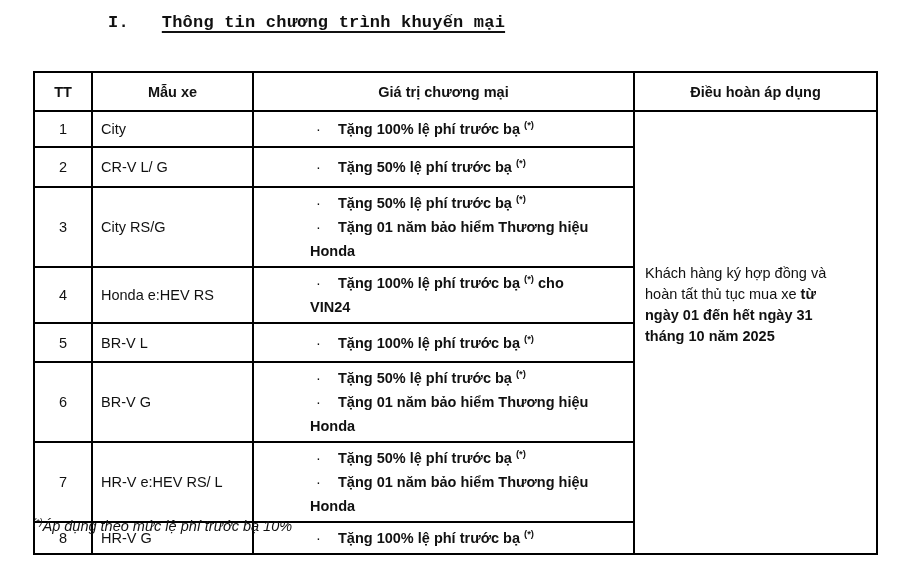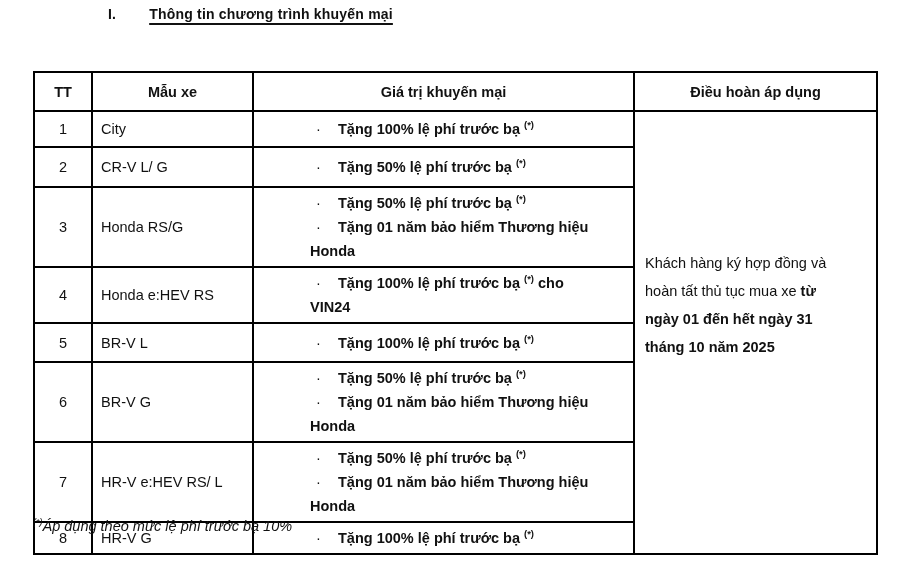--- a/index.html
+++ b/index.html
@@ -3,22 +3,22 @@
 <meta charset="utf-8">
 <style>
   * { margin:0; padding:0; box-sizing:border-box; }
   html,body { background:#ffffff; }
   body {
     width:911px; height:561px; position:relative; overflow:hidden;
     color:#111111;
     font-family:"Liberation Sans","DejaVu Sans",sans-serif;
   }
   .doc-title {
-    position:absolute; left:108px; top:6px;
-    font-size:14px; font-weight:bold; letter-spacing:.2px;
+    position:absolute; left:108px; top:13px;
+    font-size:17px; font-weight:bold; letter-spacing:.2px;font-family:Liberation Mono, monospace;
   }
   .doc-title .t-num { display:inline-block; margin-right:33px; }
   .doc-title .t-text {
     text-decoration:underline;
     text-decoration-thickness:1.5px;
     text-underline-offset:4px;
   }
   table.promo-table {
     position:absolute; left:33px; top:71px;
     width:843px; table-layout:fixed; border-collapse:collapse;
@@ -32,21 +32,21 @@
   tr.h-r1 { height:36px; } tr.h-r2 { height:40px; } tr.h-r3 { height:73px; }
   tr.h-r4 { height:48px; } tr.h-r5 { height:39px; } tr.h-r6 { height:73px; }
   tr.h-r7 { height:73px; } tr.h-r8 { height:31px; }
   td.tt-cell { text-align:center; }
   td.model-cell { padding:2px 4px 2px 8px;margin-left:44px; }
   td.promo-cell { padding:3px 12px 3px 56px; line-height:24px; }
   .bline { }
   .bullet { display:inline-block; width:28px; padding-left:6px; font-weight:400; }
   .bb { font-weight:bold; white-space:pre-line; }
   sup.fmark { font-size:9.5px; font-weight:bold; vertical-align:super; line-height:0; }
-  td.cond-cell { padding:0 8px 55px 10px; line-height:28px; }
+  td.cond-cell { padding:0 8px 55px 10px; line-height:21px; }
   .cond-normal { white-space:pre-line; }
   .cond-bold { white-space:pre-line; font-weight:bold; }
   .footnote {
     position:absolute; left:33px; top:518px;
     font-style:italic; font-size:14.5px;
   }
   .footnote sup { font-size:9px; vertical-align:super; line-height:0; }
 </style>
 </head>
 <body>
@@ -59,21 +59,21 @@
   <colgroup>
     <col class="c-tt">
       <col class="c-model">
       <col class="c-promo">
       <col class="c-cond">
   </colgroup>
   <tbody>
     <tr class="h-header">
       <th>TT</th>
       <th>Mẫu xe</th>
-      <th>Giá trị khuyến mại</th>
+      <th>Giá trị chương mại</th>
       <th>Điều hoàn áp dụng</th>
     </tr>
 
     <tr class="h-r1">
       <td class="tt-cell">1</td>
       <td class="model-cell">City</td>
       <td class="promo-cell">
         <div class="bline"><span class="bullet">·</span><span class="bb">Tặng 100% lệ phí trước bạ </span><sup class="fmark">(*)</sup><span class="bb"></span></div>
       </td>
       <td class="cond-cell" rowspan="8">
@@ -87,21 +87,21 @@
     <tr class="h-r2">
       <td class="tt-cell">2</td>
       <td class="model-cell">CR-V L/ G</td>
       <td class="promo-cell">
         <div class="bline"><span class="bullet">·</span><span class="bb">Tặng 50% lệ phí trước bạ </span><sup class="fmark">(*)</sup><span class="bb"></span></div>
       </td>
     </tr>
 
     <tr class="h-r3">
       <td class="tt-cell">3</td>
-      <td class="model-cell">Honda RS/G</td>
+      <td class="model-cell">City RS/G</td>
       <td class="promo-cell">
         <div class="bline"><span class="bullet">·</span><span class="bb">Tặng 50% lệ phí trước bạ </span><sup class="fmark">(*)</sup><span class="bb"></span></div>
         <div class="bline"><span class="bullet">·</span><span class="bb">Tặng 01 năm bảo hiểm Thương hiệu
 Honda</span><sup class="fmark"></sup><span class="bb"></span></div>
       </td>
     </tr>
 
     <tr class="h-r4">
       <td class="tt-cell">4</td>
       <td class="model-cell">Honda e:HEV RS</td>

